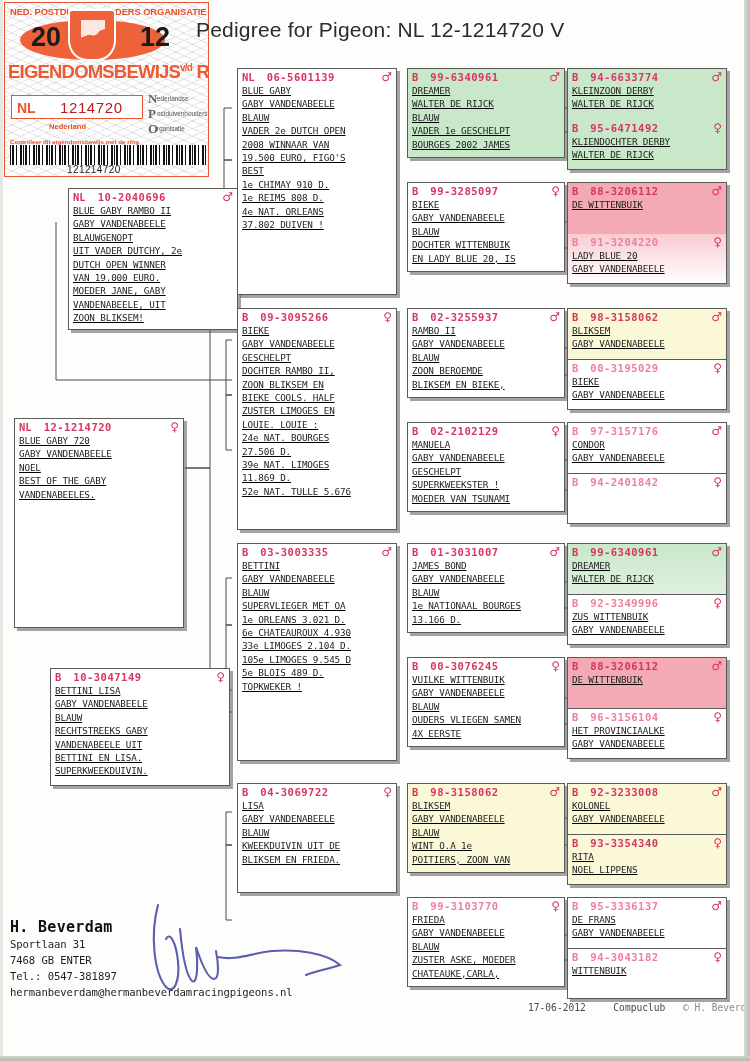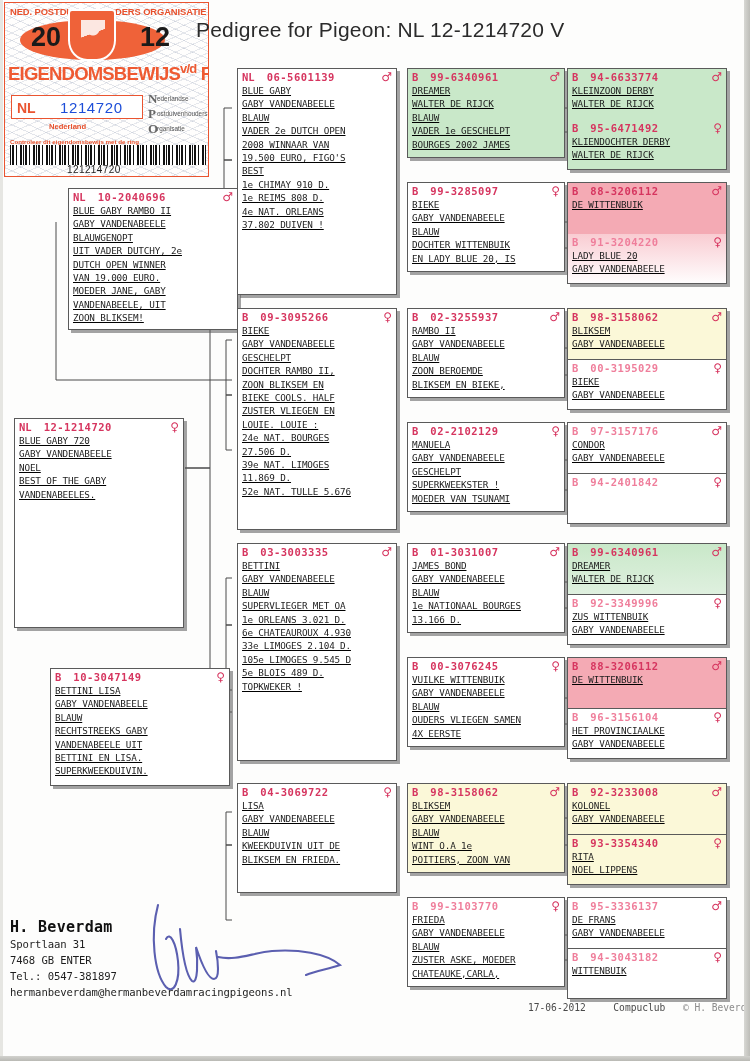--- a/index.html
+++ b/index.html
@@ -71,34 +71,34 @@
   #stamp-y1 { position:absolute; left:26px; top:19px; font-family:"Liberation Sans",sans-serif;
     font-weight:bold; font-size:27px; color:#1a1a1a; }
   #stamp-y2 { position:absolute; left:135px; top:19px; font-family:"Liberation Sans",sans-serif;
     font-weight:bold; font-size:27px; color:#1a1a1a; }
   #stamp-eig {
     position:absolute; left:3px; top:58px;
     font-family:"Liberation Sans", sans-serif;
     font-weight:bold; font-size:18.5px; color:#ef5a32; letter-spacing:-.8px;
     white-space:nowrap;
   }
-  #stamp-eig small { font-size:13px; vertical-align:super; }
+  #stamp-eig small { font-size:10px; vertical-align:super; }
   #npo-block { position:absolute; left:143px; top:88px; width:62px; }
   #npo-block .npo-row { display:flex; align-items:center; height:15px; }
   #npo-block .npo-big { font-family:"Liberation Serif",serif; font-weight:bold;
     font-size:13px; color:#666; width:9px; }
   #npo-block .npo-sm { font-family:"Liberation Sans",sans-serif; font-size:6.4px; color:#555; }
   #ringbox {
     position:absolute; left:6px; top:92px; width:132px; height:24px;
     border:1.5px solid #ea5430; background:#fff;
   }
   #ringbox-nl { position:absolute; left:5px; top:4px;
     font-family:"Liberation Sans",sans-serif; font-weight:bold; font-size:14px; color:#ea5430; }
   #ringbox-num { position:absolute; left:48px; top:3px;
-    font-family:"Liberation Sans",sans-serif; font-size:15px; color:#1d4ed8; letter-spacing:.6px; }
+    font-family:"Liberation Sans",sans-serif; font-size:15px; color:#b91c1c; letter-spacing:.6px; }
   #stamp-ned { position:absolute; left:44px; top:119px;
     font-family:"Liberation Sans",sans-serif; font-weight:bold; font-size:7.6px; color:#e8502c; }
   #stamp-ctrl { position:absolute; left:5px; top:135px;
     font-family:"Liberation Sans",sans-serif; font-weight:bold; font-size:6.2px; color:#e8502c; }
   #barcode {
     position:absolute; left:5px; top:142px; width:196px; height:20px;
     background:repeating-linear-gradient(90deg,
       #111 0 1px, #fff 1px 2px, #111 2px 4px, #fff 4px 6px,
       #111 6px 7px, #fff 7px 10px, #111 10px 12px, #fff 12px 13px);
   }
@@ -318,21 +318,21 @@
       <span class="ring">09-3095266</span>
       <span class="sex">♀</span>
     </div>
     <div class="body">
       <div>BIEKE</div>
       <div>GABY VANDENABEELE</div>
       <div>GESCHELPT</div>
       <div>DOCHTER RAMBO II,</div>
       <div>ZOON BLIKSEM EN</div>
       <div>BIEKE COOLS. HALF</div>
-      <div>ZUSTER VLIEGEN EN</div>
+      <div>ZUSTER LIMOGES EN</div>
       <div>LOUIE. LOUIE :</div>
       <div>24e NAT. BOURGES</div>
       <div>27.506 D.</div>
       <div>39e NAT. LIMOGES</div>
       <div>11.869 D.</div>
       <div>52e NAT. TULLE 5.676</div>
     </div>
   </div>
 
   <div class="card white" style="left:237px; top:543px; width:160px; height:218px;">

